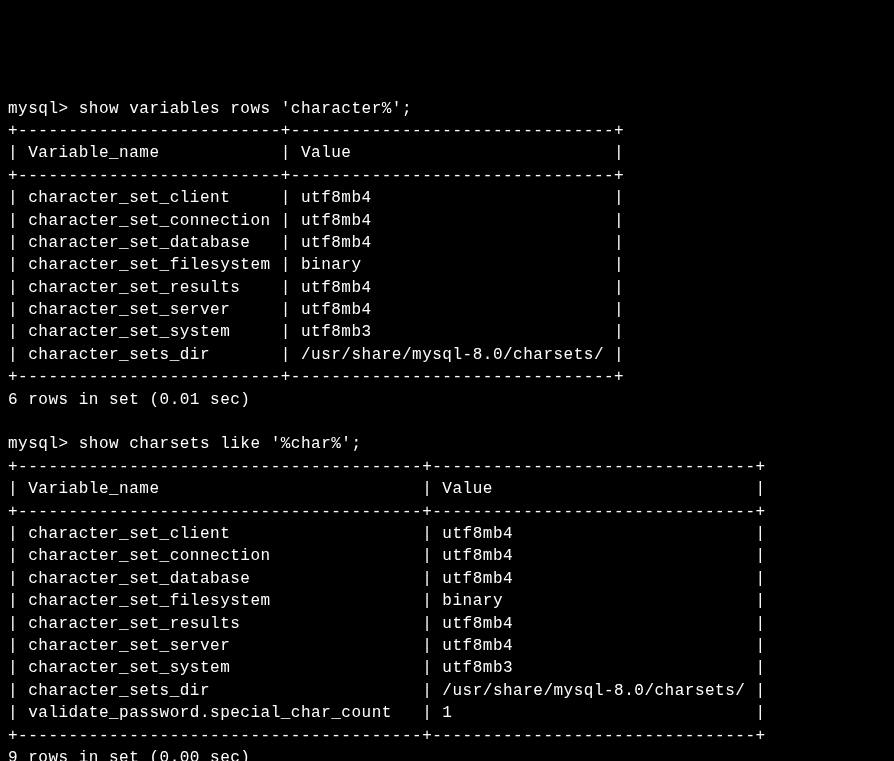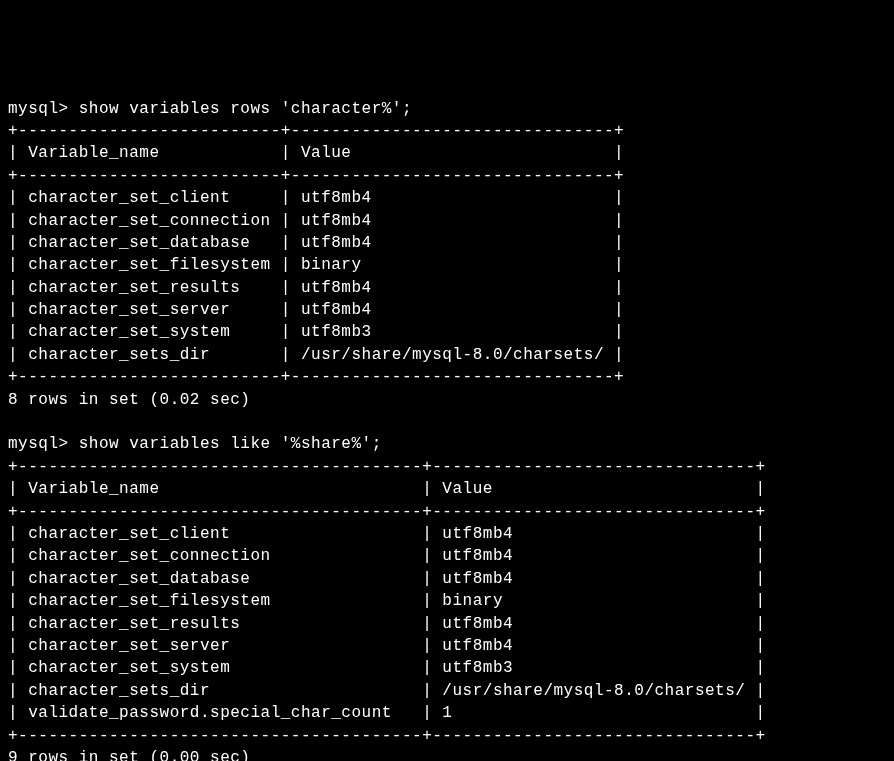--- a/index.html
+++ b/index.html
@@ -25,23 +25,23 @@
 <span>+--------------------------+--------------------------------+</span>
 <span>| character_set_client     | utf8mb4                        |
 | character_set_connection | utf8mb4                        |
 | character_set_database   | utf8mb4                        |
 | character_set_filesystem | binary                         |
 | character_set_results    | utf8mb4                        |
 | character_set_server     | utf8mb4                        |
 | character_set_system     | utf8mb3                        |
 | character_sets_dir       | /usr/share/mysql-8.0/charsets/ |</span>
 <span>+--------------------------+--------------------------------+</span>
-<span>8 rows in set (0.02 sec)</span>
+<span>6 rows in set (0.01 sec)</span>
 
-<span><span>mysql&gt; </span><span>show variables like '%share%';</span></span>
+<span><span>mysql&gt; </span><span>show charsets like '%char%';</span></span>
 <span>+----------------------------------------+--------------------------------+</span>
 <span>| Variable_name                          | Value                          |</span>
 <span>+----------------------------------------+--------------------------------+</span>
 <span>| character_set_client                   | utf8mb4                        |
 | character_set_connection               | utf8mb4                        |
 | character_set_database                 | utf8mb4                        |
 | character_set_filesystem               | binary                         |
 | character_set_results                  | utf8mb4                        |
 | character_set_server                   | utf8mb4                        |
 | character_set_system                   | utf8mb3                        |

